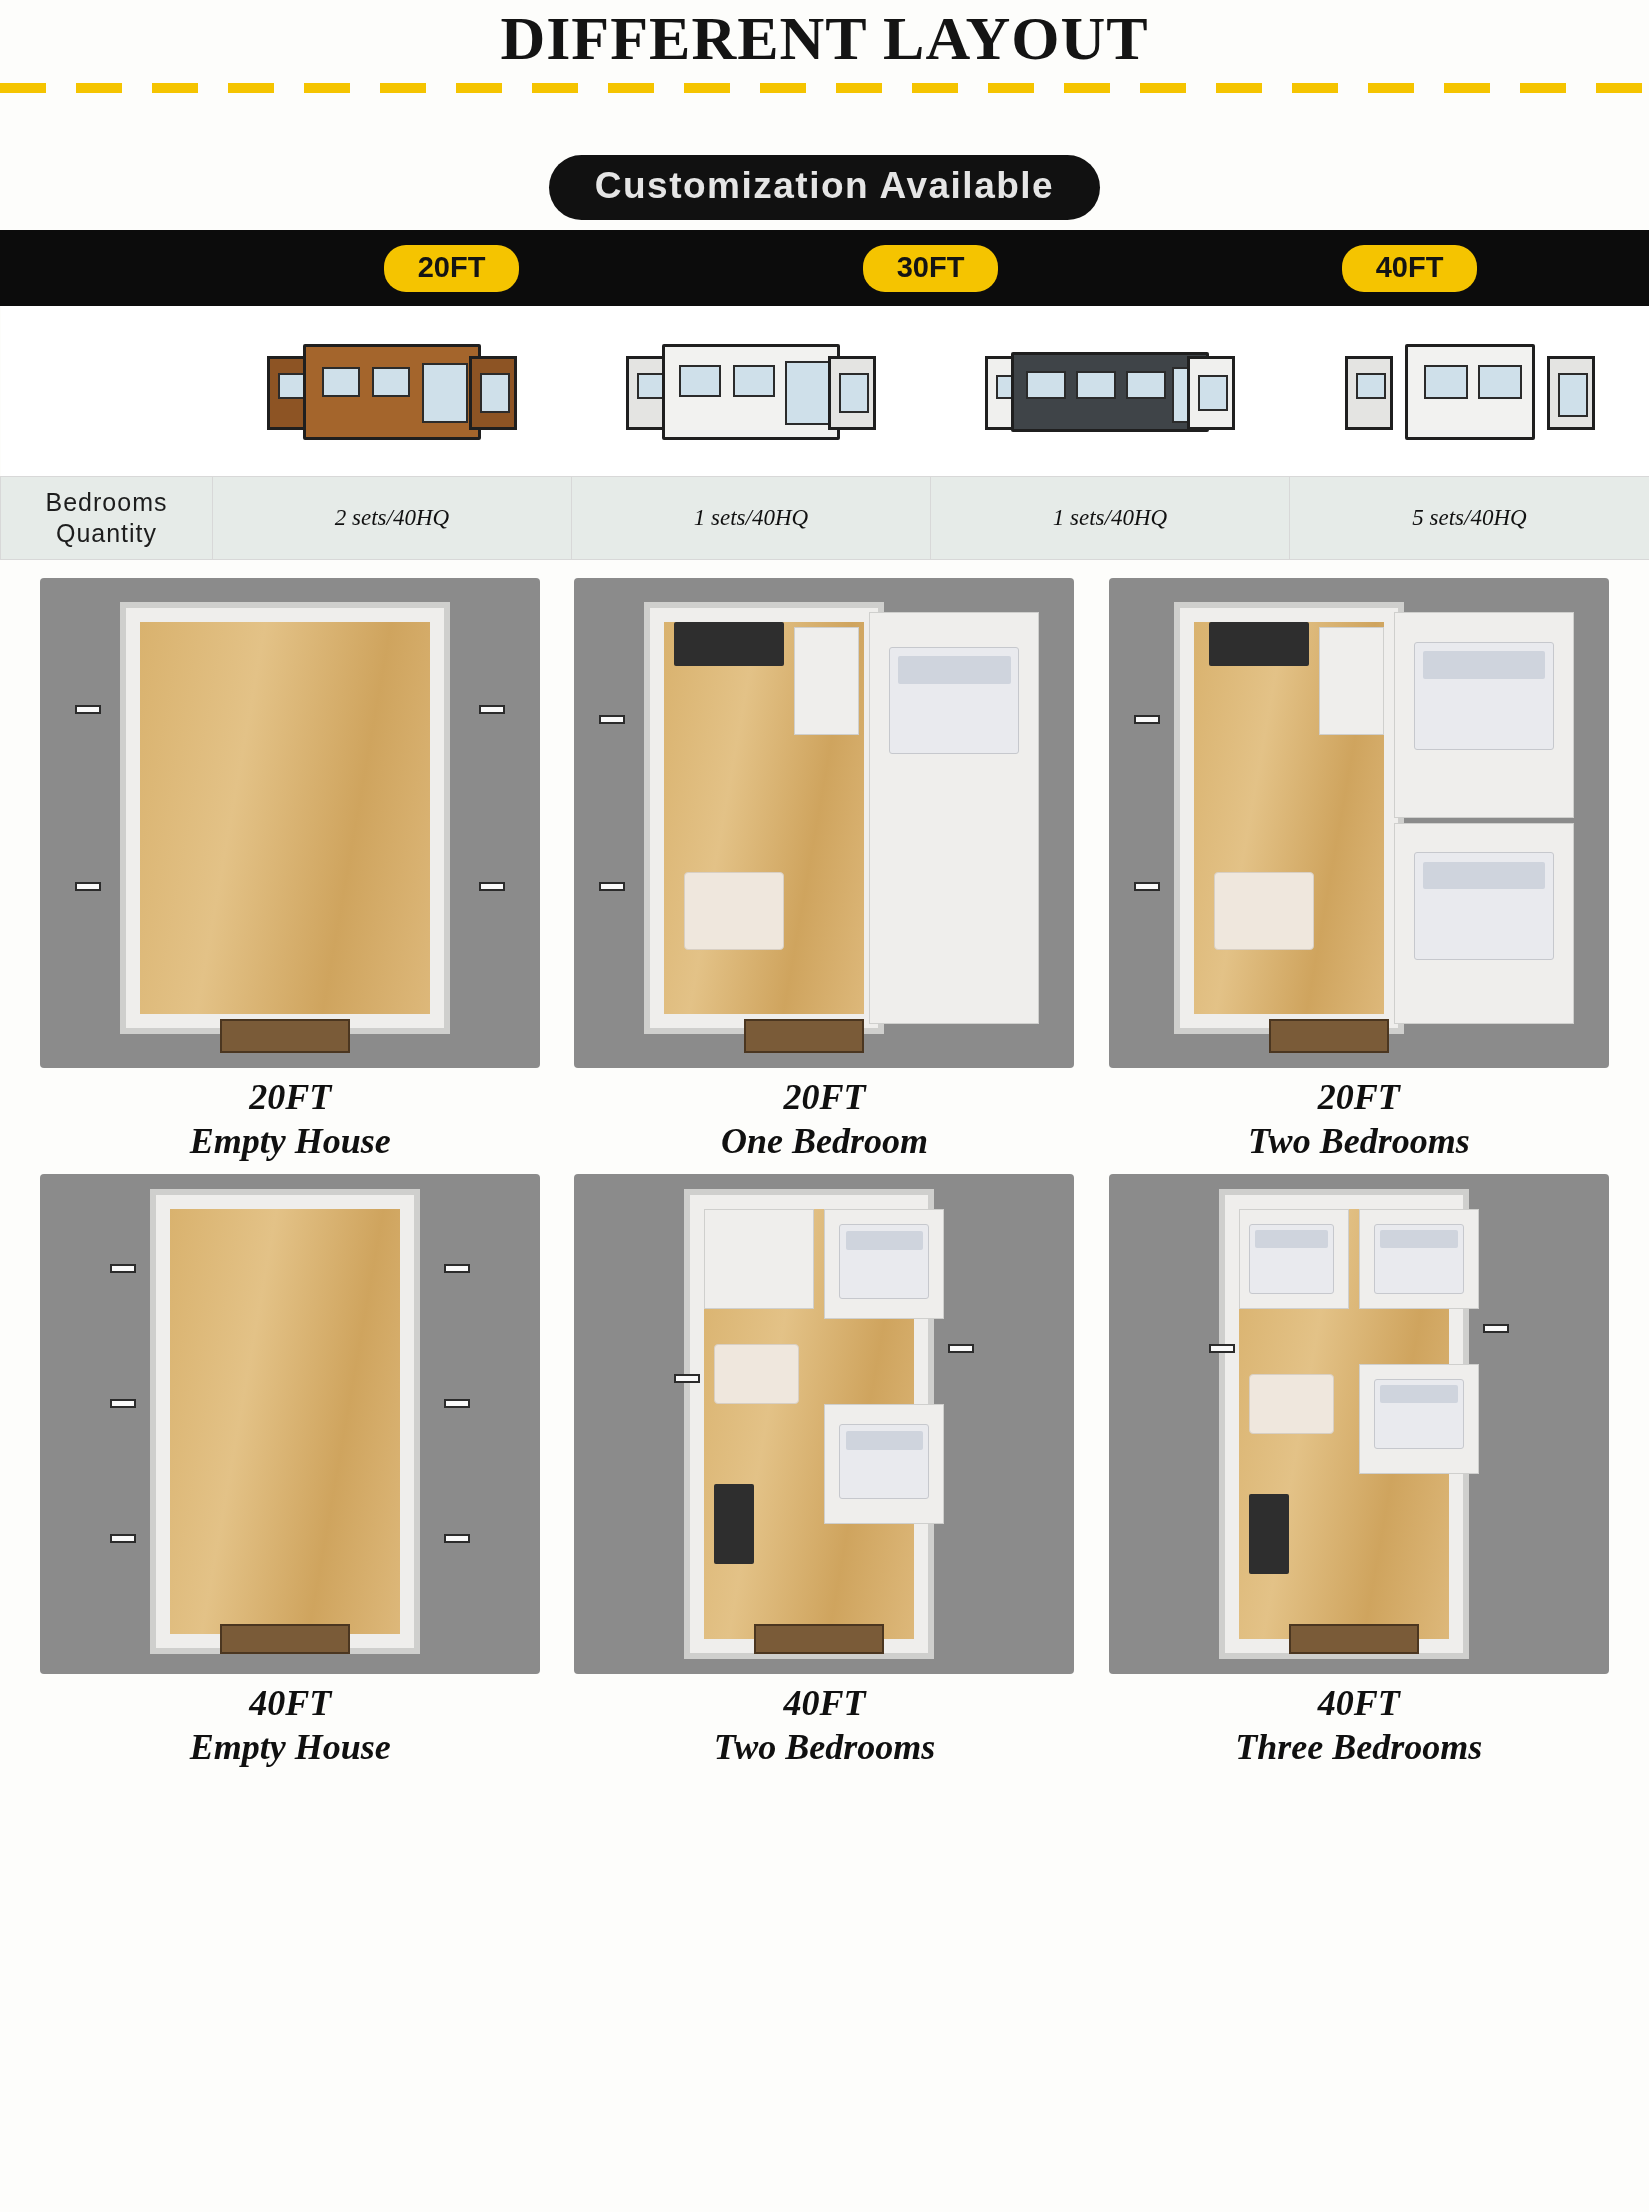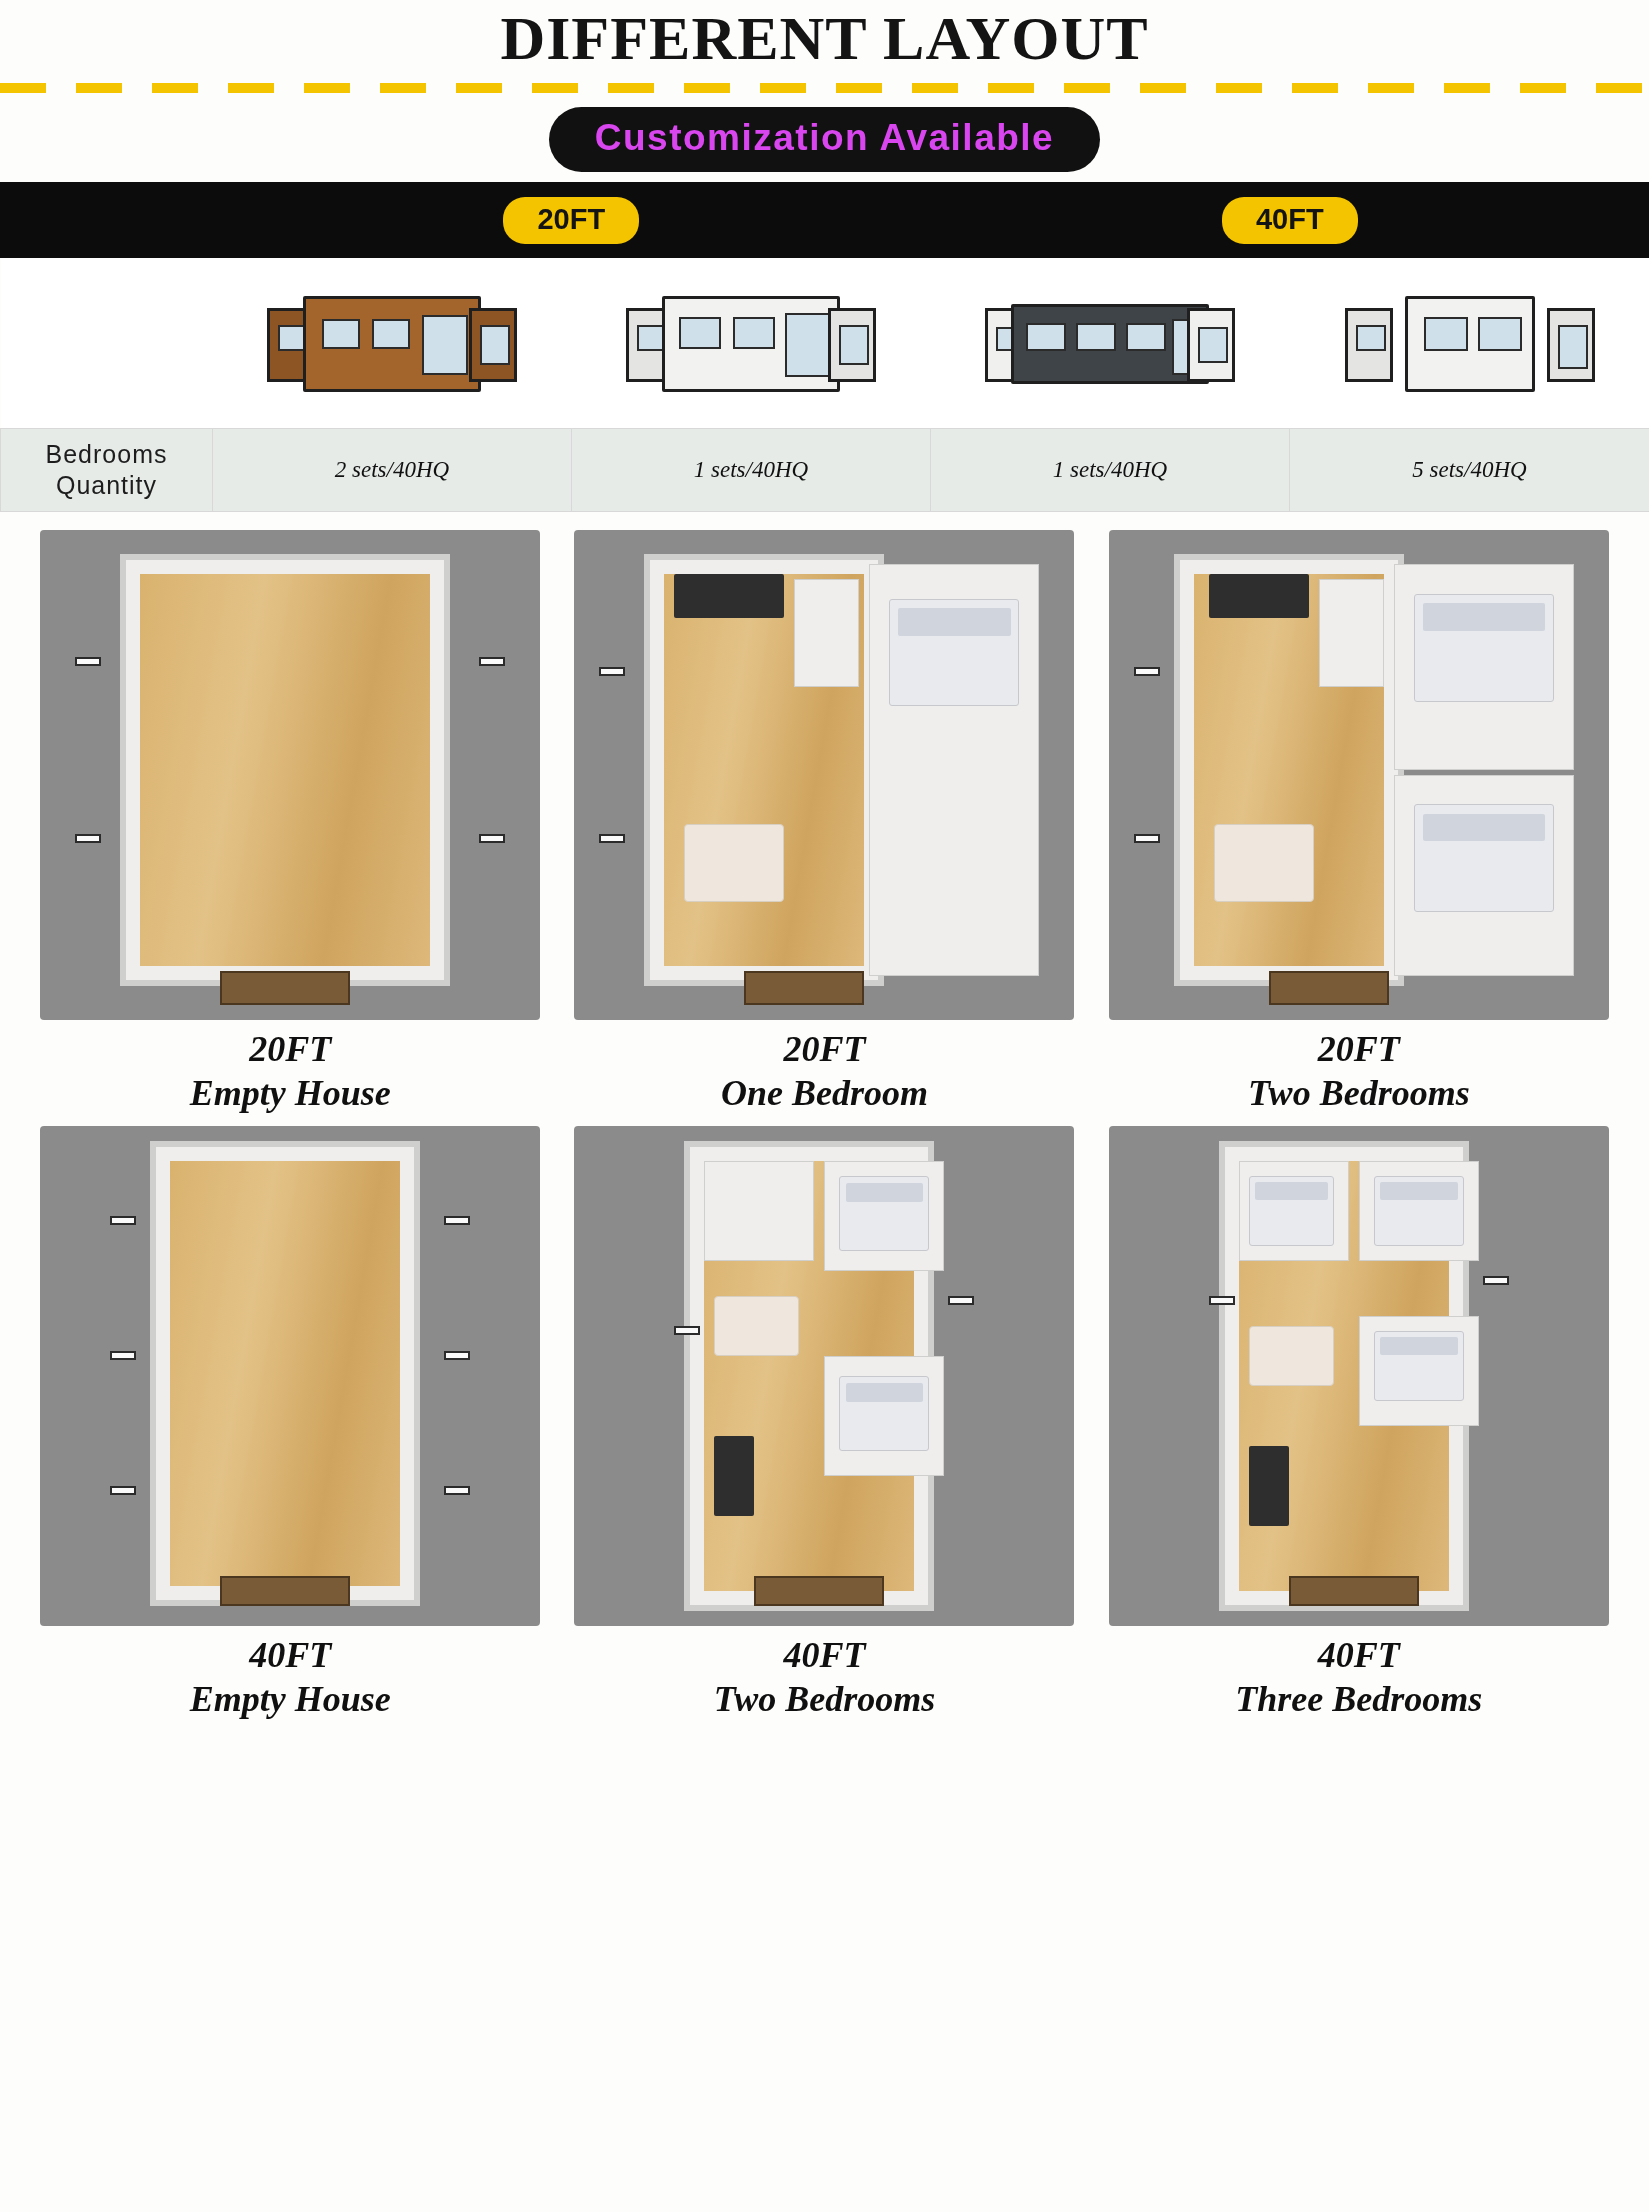--- a/index.html
+++ b/index.html
@@ -36,26 +36,27 @@
         rgba(0,0,0,0) 46px, rgba(0,0,0,0) 76px);
   }
   .pill-row {
     display: flex;
     justify-content: center;
     margin-top: 14px;
     margin-bottom: 10px;
   }
   .custom-pill {
     background: #111111;
-    color: #d946ef;
+    color: #e5e5e5;
     font-size: 37px;
     font-weight: bold;
     letter-spacing: 1.5px;
     border-radius: 40px;
     padding: 10px 46px 13px 46px;
+    margin-top: 48px;
   }
 
   
   .sizebar {
     background: #0c0c0c;
     display: flex;
     align-items: center;
     height: 76px;
   }
   .sizebar .cell0 { width: 212px; flex: none; }
@@ -234,20 +235,23 @@
   <div class="dash-rule"></div>
 
   <div class="pill-row">
     <div class="custom-pill">Customization Available</div>
   </div>
 
   <div class="sizebar">
     <div class="cell0"></div>
     <div class="cell">
       <span class="size-chip">20FT</span>
+    </div>
+    <div class="cell">
+      <span class="size-chip">30FT</span>
     </div>
     <div class="cell">
       <span class="size-chip">40FT</span>
     </div>
   </div>
 
   <table class="spec">
     <colgroup>
       <col style="width:212px">
       <col style="width:359px">

